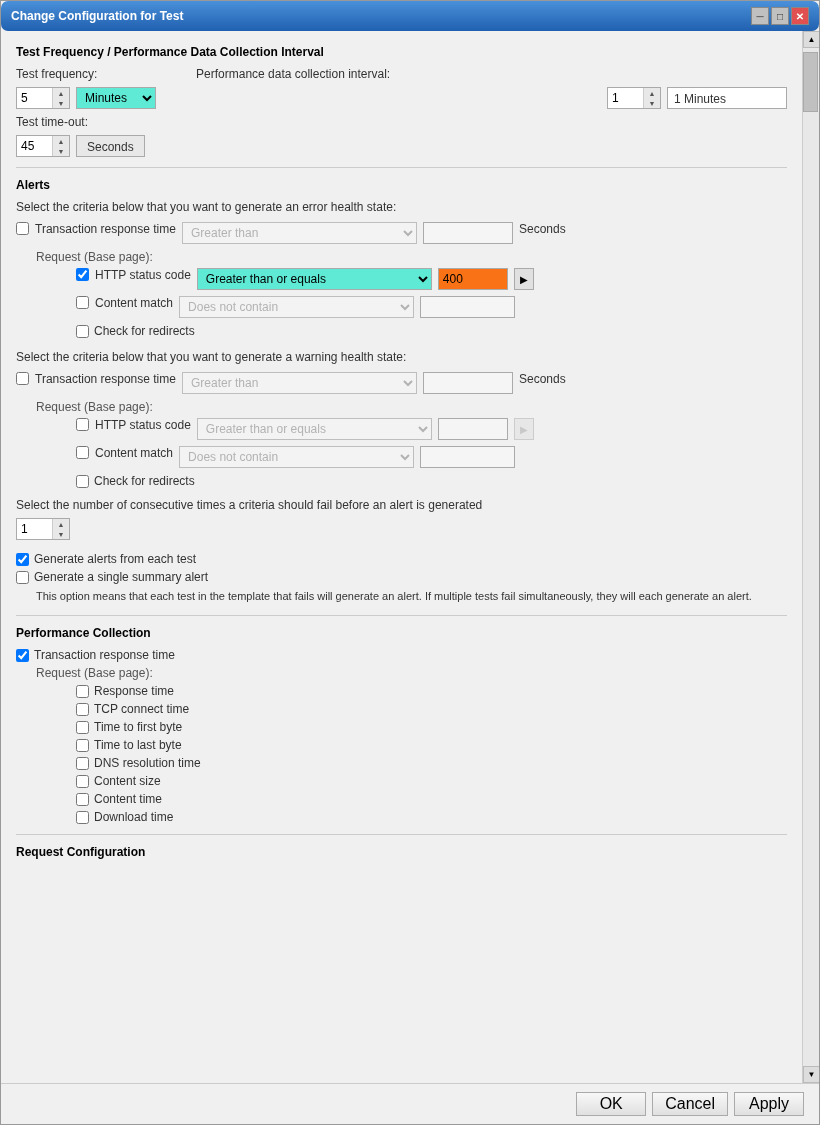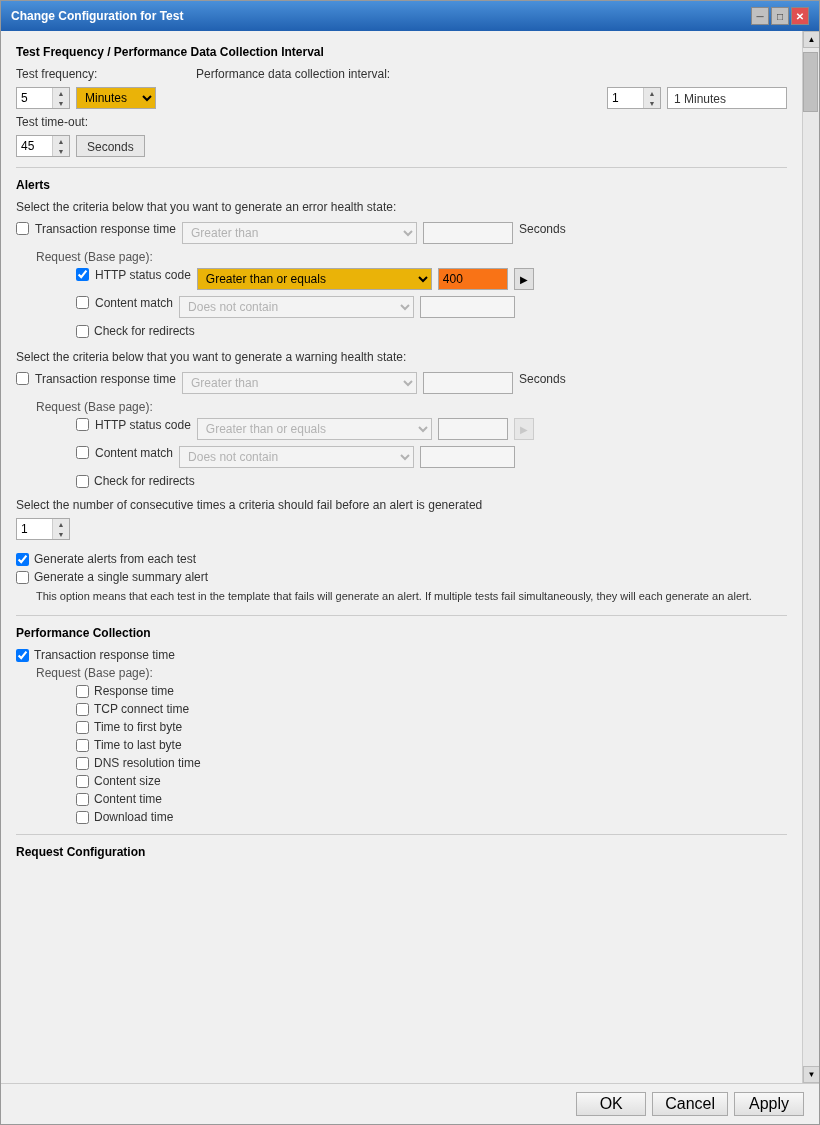--- a/index.html
+++ b/index.html
@@ -16,20 +16,21 @@
 
     .title-bar {
       background: linear-gradient(to bottom, #4a90d9, #2060b0);
       color: white;
       padding: 6px 10px;
       display: flex;
       align-items: center;
       justify-content: space-between;
       font-size: 12px;
       font-weight: bold;
+      border-radius: 7px;
     }
 
     .title-bar-buttons { display: flex; gap: 2px; }
     .title-btn {
       width: 18px; height: 18px;
       background: #c0c0c0;
       border: 1px solid #888;
       font-size: 10px;
       display: flex; align-items: center; justify-content: center;
       cursor: pointer;
@@ -131,21 +132,21 @@
       display: flex;
       align-items: center;
       justify-content: center;
       font-size: 7px;
       color: #555;
     }
 
     select.dropdown {
       height: 22px;
       border: 1px solid #aaa;
-      background: #eab308;
+      background: #5eead4;
       font-size: 12px;
       padding: 1px 4px;
       outline: none;
     }
 
     input.text-field {
       height: 22px;
       border: 1px solid #aaa;
       background: #f97316;
       font-size: 12px;

